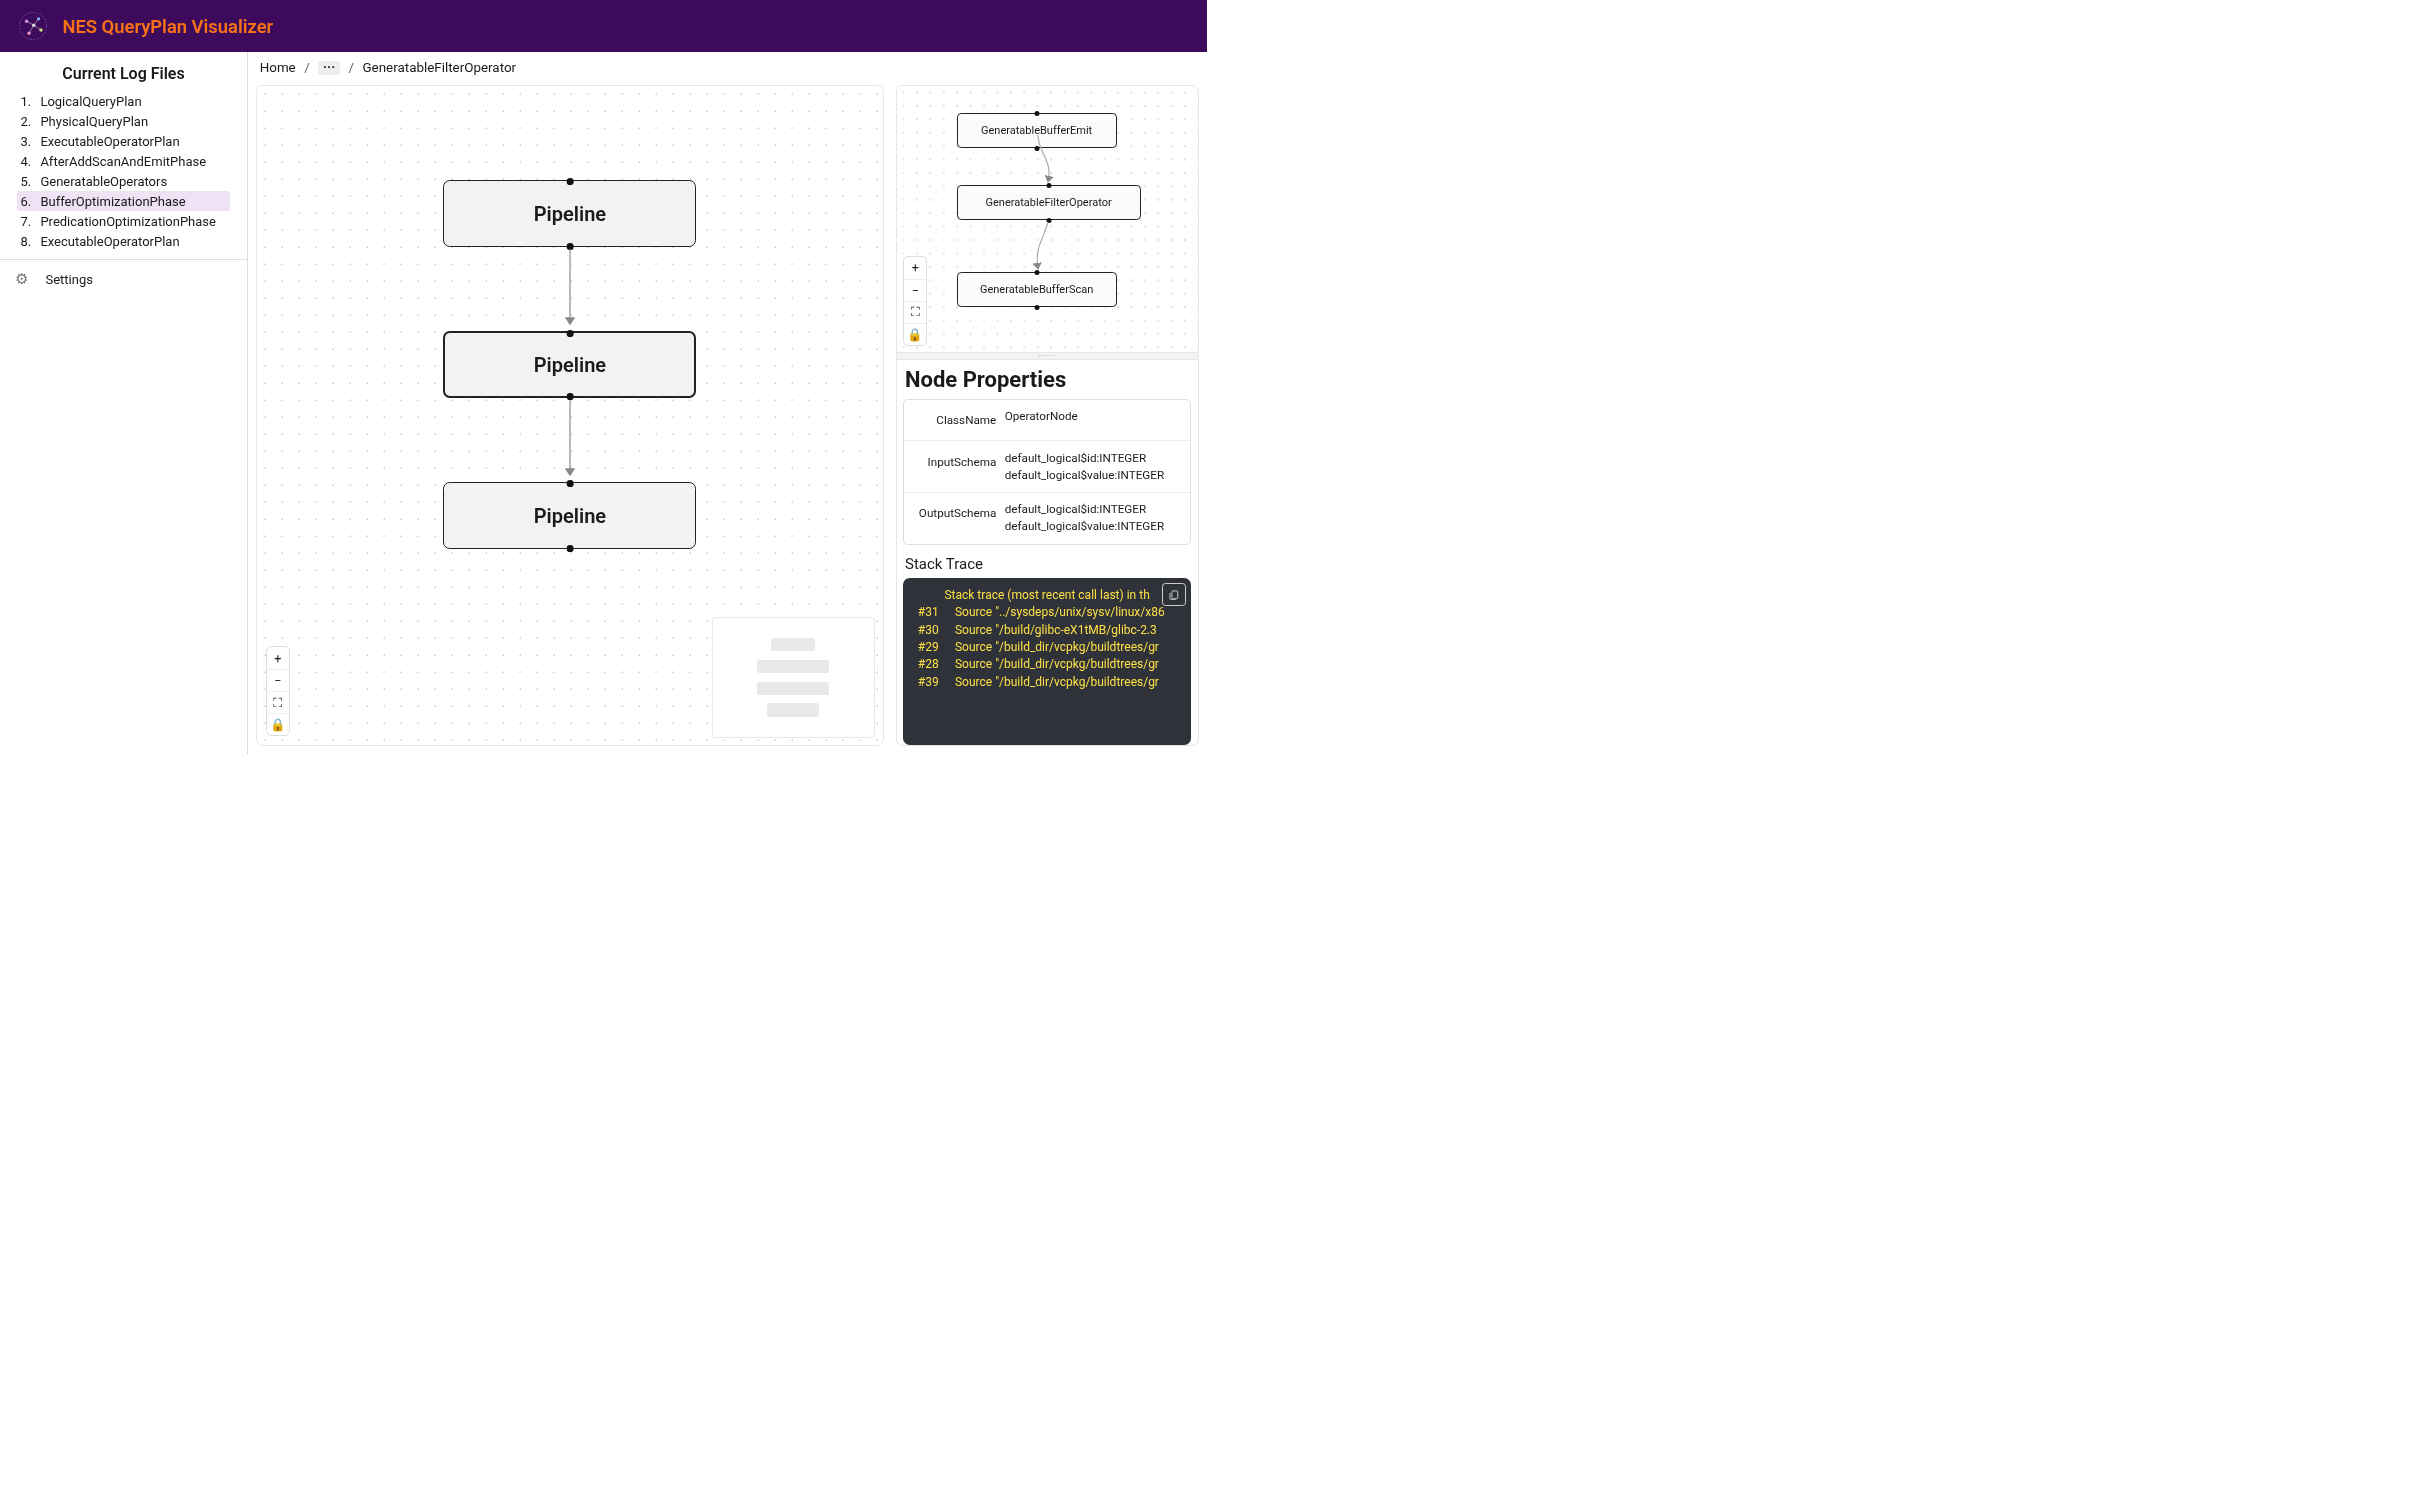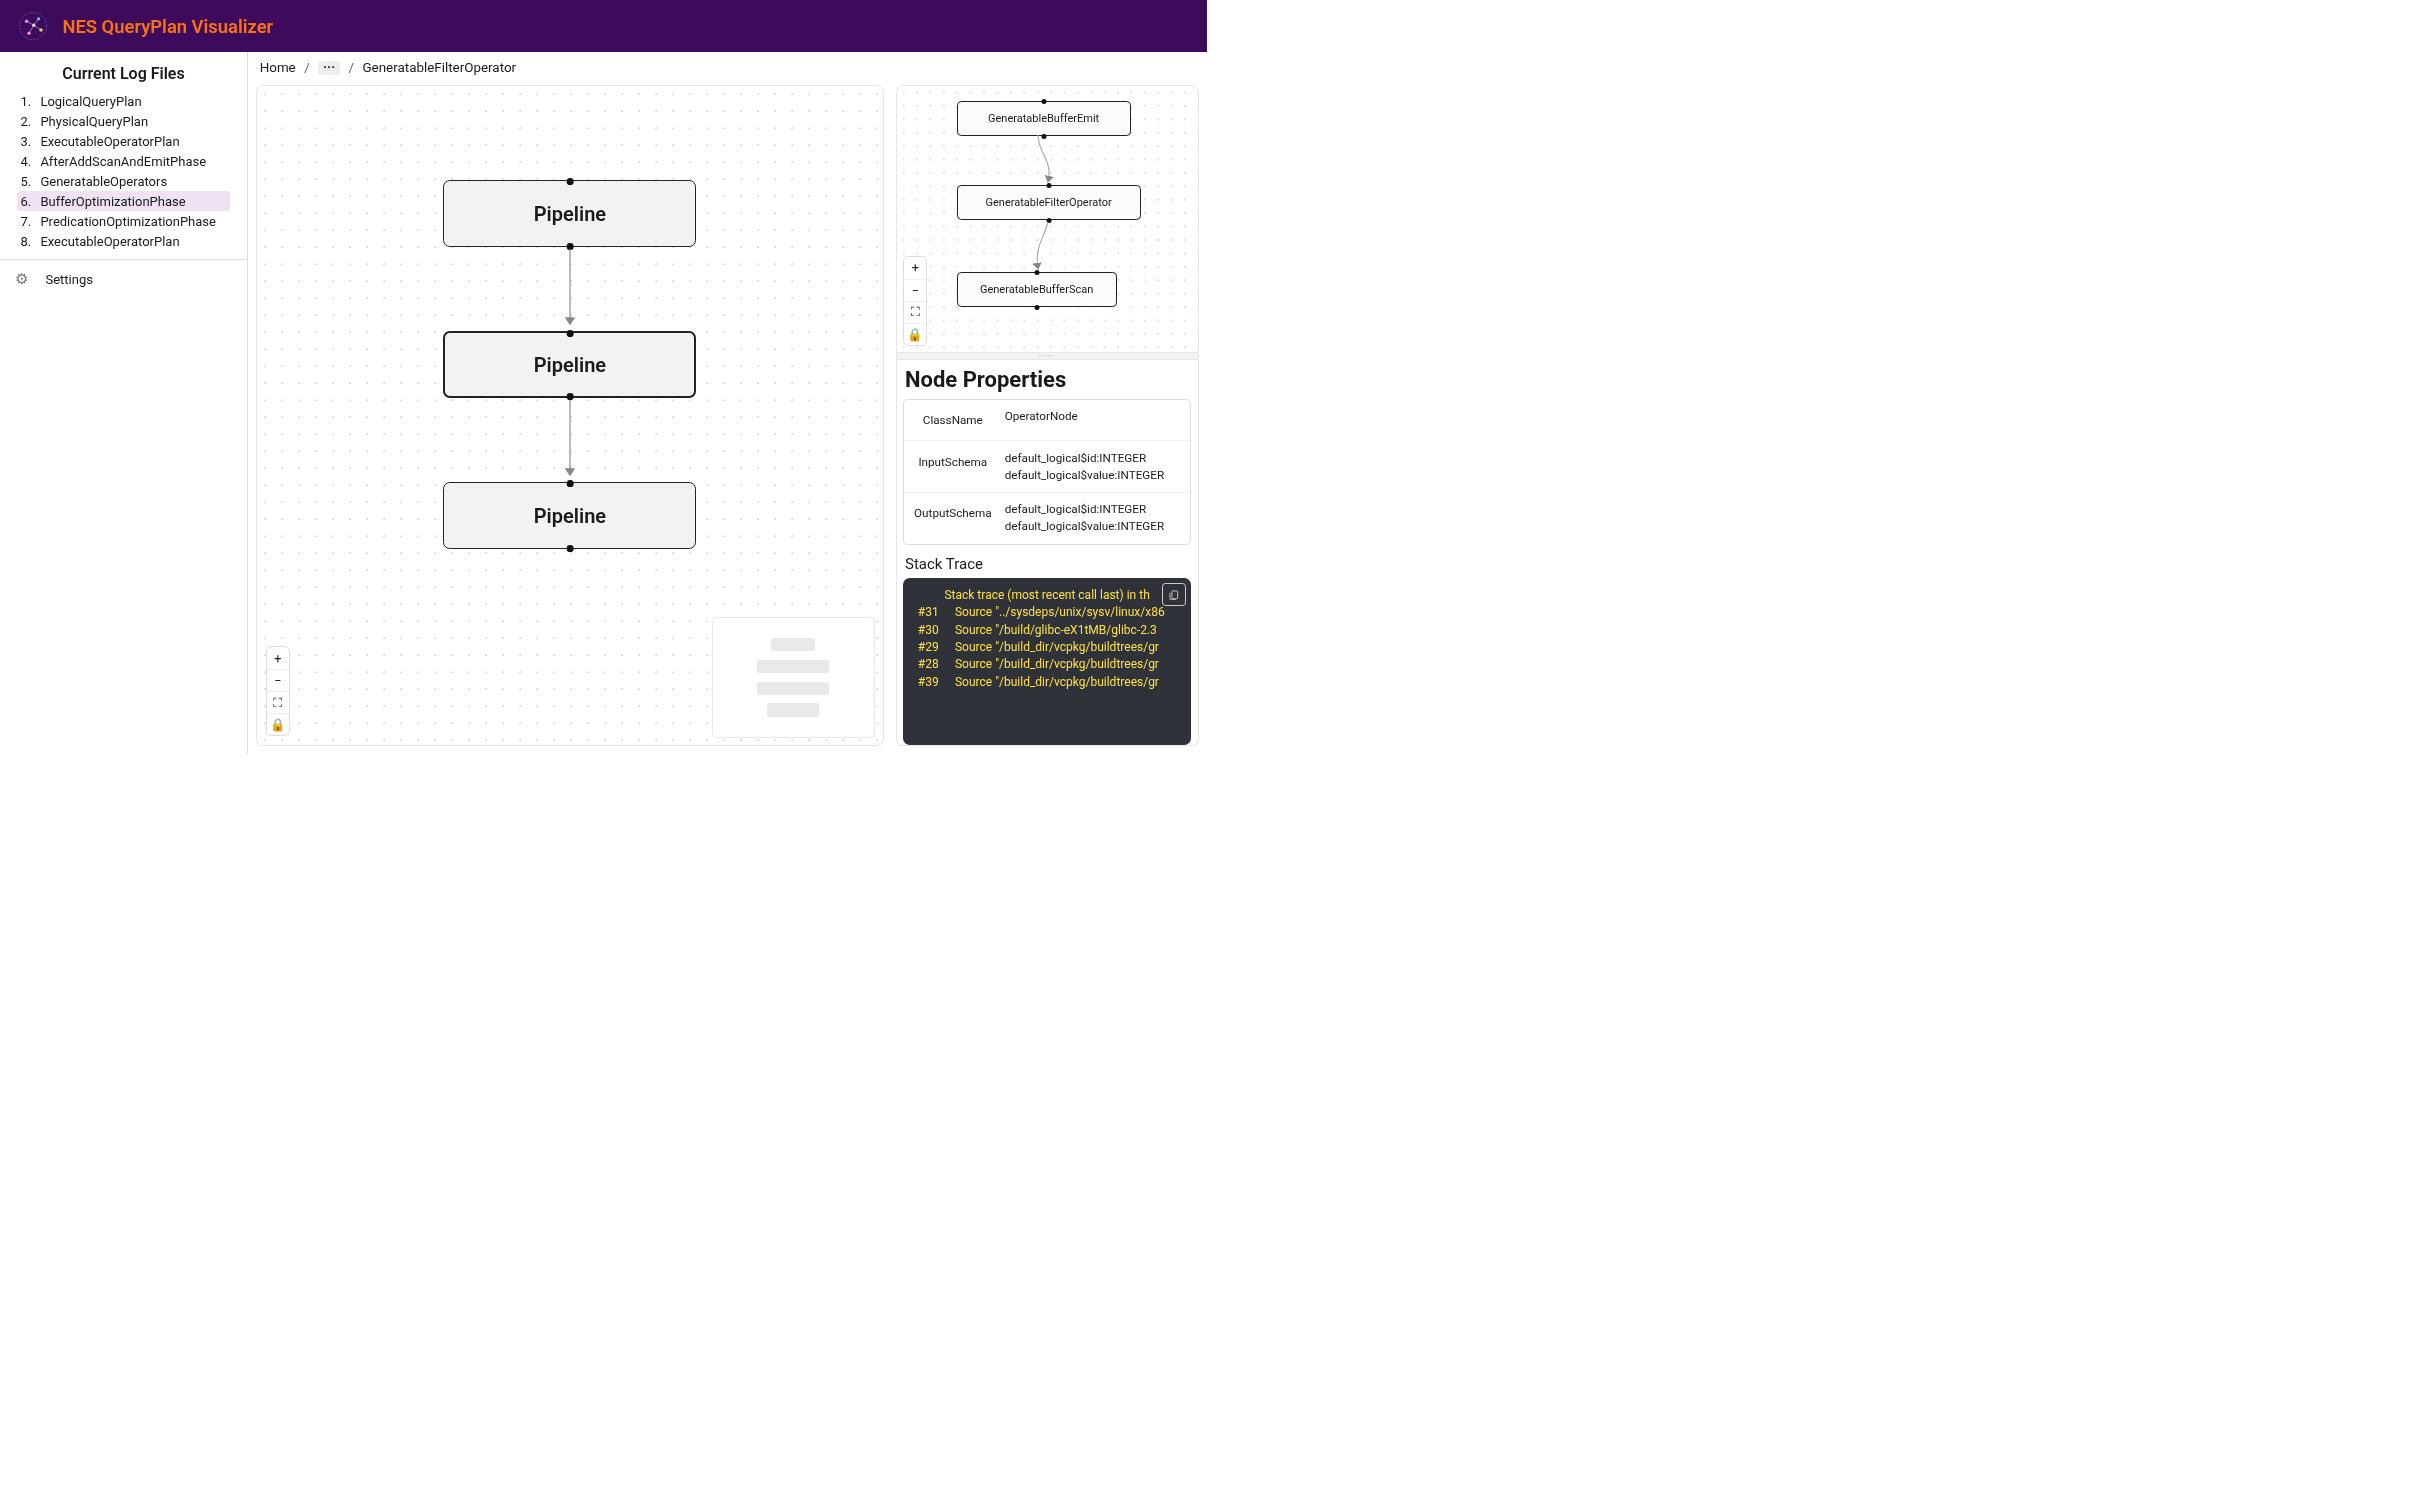--- a/index.html
+++ b/index.html
@@ -132,21 +132,21 @@
   flex: 1;
   display:flex; flex-direction:column;
 }
 .panel-heading { font-size: 22px; font-weight: 700; padding: 6.7px 8.4px 5px; }
 .props-table {
   border:0.8px solid #ddd; border-radius:5px; margin:1.7px 6.7px 6.7px;
 }
 .props-row { display:flex; border-top:0.8px solid #eee; }
 .props-row:first-child{ border-top:none; }
 .props-key {
-  width: 97px; padding: 13.4px 5px; text-align:center; font-size:11.7px;
+  width: 97px; padding: 13.4px 5px; text-align:right; font-size:11.7px;
 }
 .props-val {
   flex:1; padding: 8.4px 5px 8.4px 3.4px; font-size:11.7px; white-space:pre-line; line-height:1.45;
 }
 .trace-heading { font-size: 15px; font-weight:400; padding:3.4px 8.4px 5px; }
 .trace-box {
   background:#2f3238; color:#fde047;
   margin:0 6.7px 0px; border-radius:6.7px;
   padding:8.4px 10px; font-family:inherit; font-size:12px;
   position:relative; overflow:hidden; flex:1;text-align:center;
@@ -308,21 +308,21 @@
             <div class="mm-bar" style="width:44px;height:13.4px;"></div>
             <div class="mm-bar" style="width:72px;height:13.4px;"></div>
             <div class="mm-bar" style="width:72px;height:13.4px;"></div>
             <div class="mm-bar" style="width:52px;height:13.4px;"></div>
           </div>
         </div>
       </div>
 
       <div class="right-col">
         <div class="mini-panel">
-          <div class="node small" style="left:60px; top:15px; width:174px; height:35px;">
+          <div class="node small" style="left:60px; top:27px; width:160px; height:35px;">
             <span class="port sm top"></span>
             <span class="node-label-sm">GeneratableBufferEmit</span>
             <span class="port sm bottom"></span>
           </div>
           <svg class="edge" style="left:126px; top:47px; width:50px; height:54px;" viewBox="0 0 60 64" width="50" height="54">
             <defs>
                 <marker id="ah2" markerWidth="8" markerHeight="8" refX="5" refY="4" orient="auto">
                   <path d="M0,0 L6,4 L0,8 Z" fill="#888"></path>
                 </marker>
               </defs>

